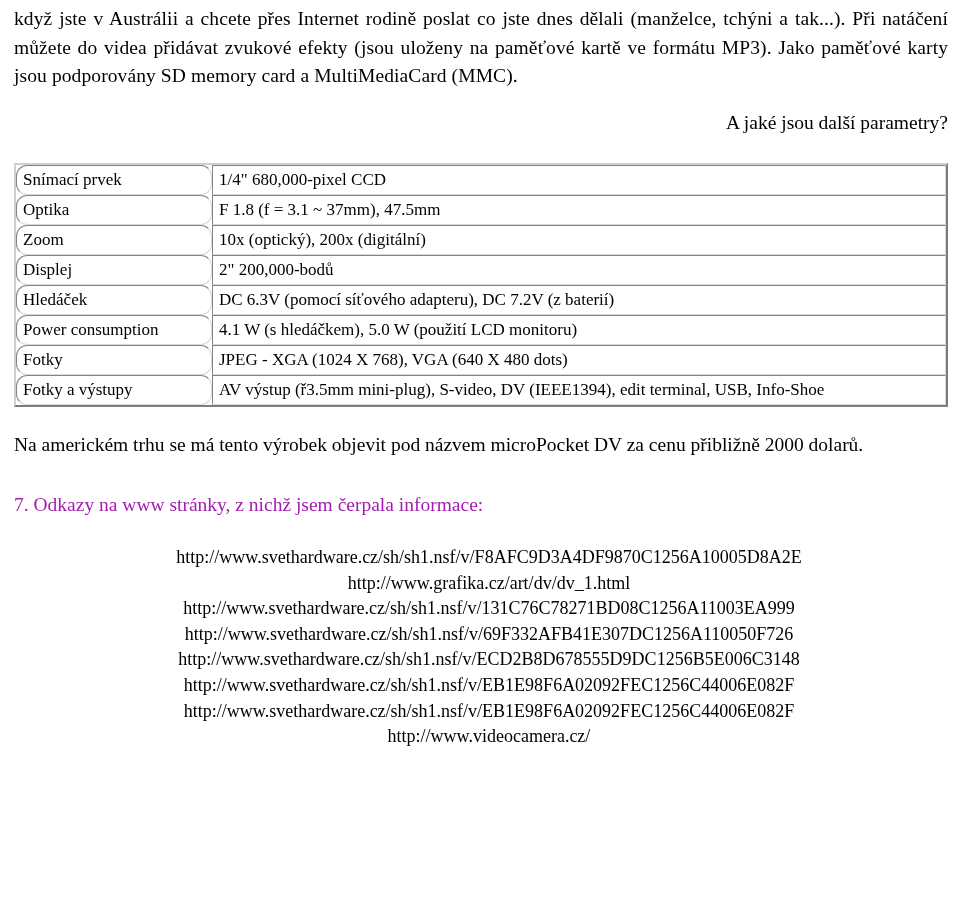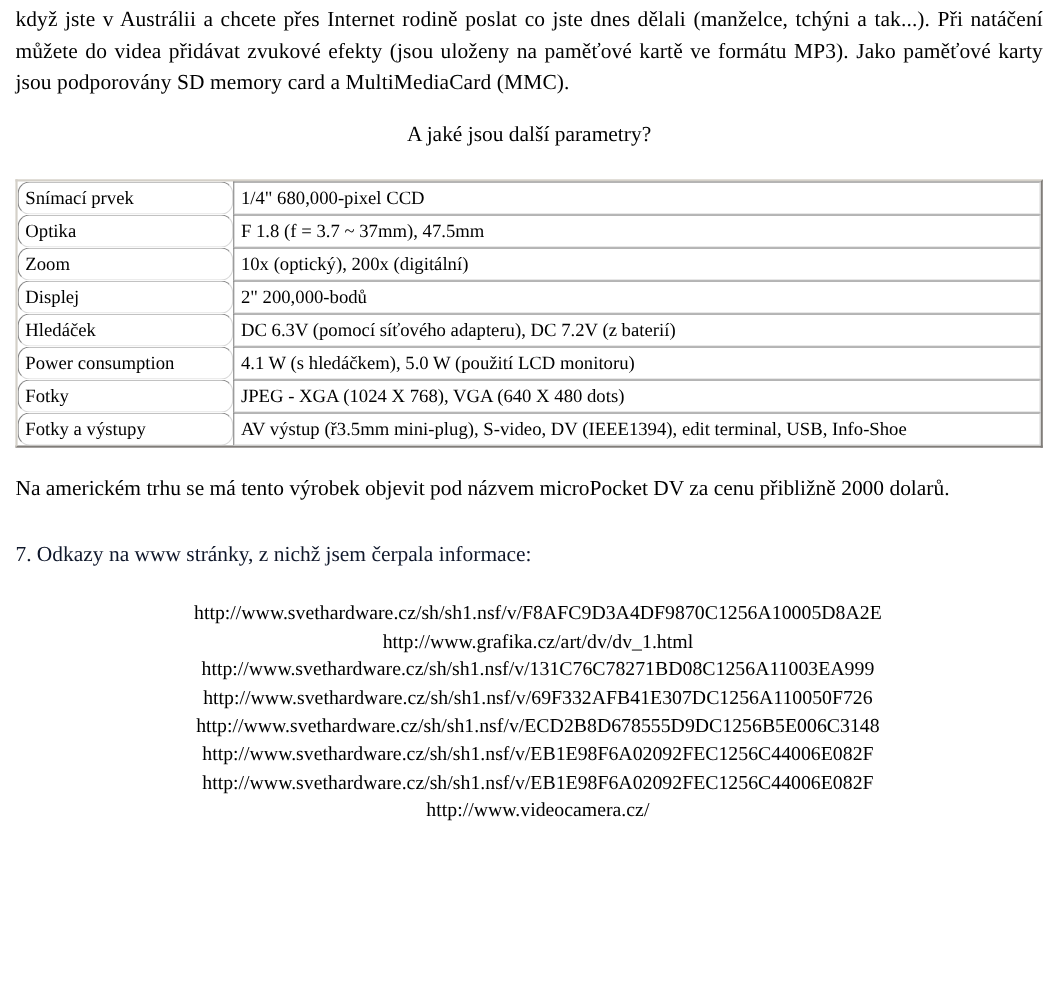--- a/index.html
+++ b/index.html
@@ -28,21 +28,21 @@
     line-height: 28.5px;
     margin: 0;
     padding-top: 5px;
     letter-spacing: 0.1px;
   }
   .question-line {
     font-size: 19.5px;
     line-height: 28px;
     margin: 0;
     padding-top: 18px;
-    text-align: center;
+    text-align: right;
   }
   .spec-table-wrap {
     padding-top: 26px;
   }
   table.spec-table {
     border-collapse: separate;
     border-spacing: 0;
     width: 934px;
     border: 2px outset #d4d0c8;
     background: #ffffff;
@@ -106,21 +106,21 @@
 
   <div class="spec-table-wrap">
     <table class="spec-table">
       <tbody>
         <tr>
           <td class="label-cell">Snímací prvek</td>
           <td class="value-cell">1/4" 680,000-pixel CCD</td>
         </tr>
         <tr>
           <td class="label-cell">Optika</td>
-          <td class="value-cell">F 1.8 (f = 3.7 ~ 37mm), 47.5mm</td>
+          <td class="value-cell">F 1.8 (f = 3.1 ~ 37mm), 47.5mm</td>
         </tr>
         <tr>
           <td class="label-cell">Zoom</td>
           <td class="value-cell">10x (optický), 200x (digitální)</td>
         </tr>
         <tr>
           <td class="label-cell">Displej</td>
           <td class="value-cell">2" 200,000-bodů</td>
         </tr>
         <tr>
@@ -138,21 +138,21 @@
         <tr>
           <td class="label-cell">Fotky a výstupy</td>
           <td class="value-cell">AV výstup (ř3.5mm mini-plug), S-video, DV (IEEE1394), edit terminal, USB, Info-Shoe</td>
         </tr>
       </tbody>
     </table>
   </div>
 
   <p class="closing-para">Na americkém trhu se má tento výrobek objevit pod názvem microPocket DV za cenu přibližně 2000 dolarů.</p>
 
-  <p class="section-heading" style="color: #0f172a;">7. Odkazy na www stránky, z nichž jsem čerpala informace:</p>
+  <p class="section-heading" style="color: #a21caf;">7. Odkazy na www stránky, z nichž jsem čerpala informace:</p>
 
   <div class="links-block">
     <span class="link-line">http://www.svethardware.cz/sh/sh1.nsf/v/F8AFC9D3A4DF9870C1256A10005D8A2E</span>
     <span class="link-line">http://www.grafika.cz/art/dv/dv_1.html</span>
     <span class="link-line">http://www.svethardware.cz/sh/sh1.nsf/v/131C76C78271BD08C1256A11003EA999</span>
     <span class="link-line">http://www.svethardware.cz/sh/sh1.nsf/v/69F332AFB41E307DC1256A110050F726</span>
     <span class="link-line">http://www.svethardware.cz/sh/sh1.nsf/v/ECD2B8D678555D9DC1256B5E006C3148</span>
     <span class="link-line">http://www.svethardware.cz/sh/sh1.nsf/v/EB1E98F6A02092FEC1256C44006E082F</span>
     <span class="link-line">http://www.svethardware.cz/sh/sh1.nsf/v/EB1E98F6A02092FEC1256C44006E082F</span>
     <span class="link-line">http://www.videocamera.cz/</span>

